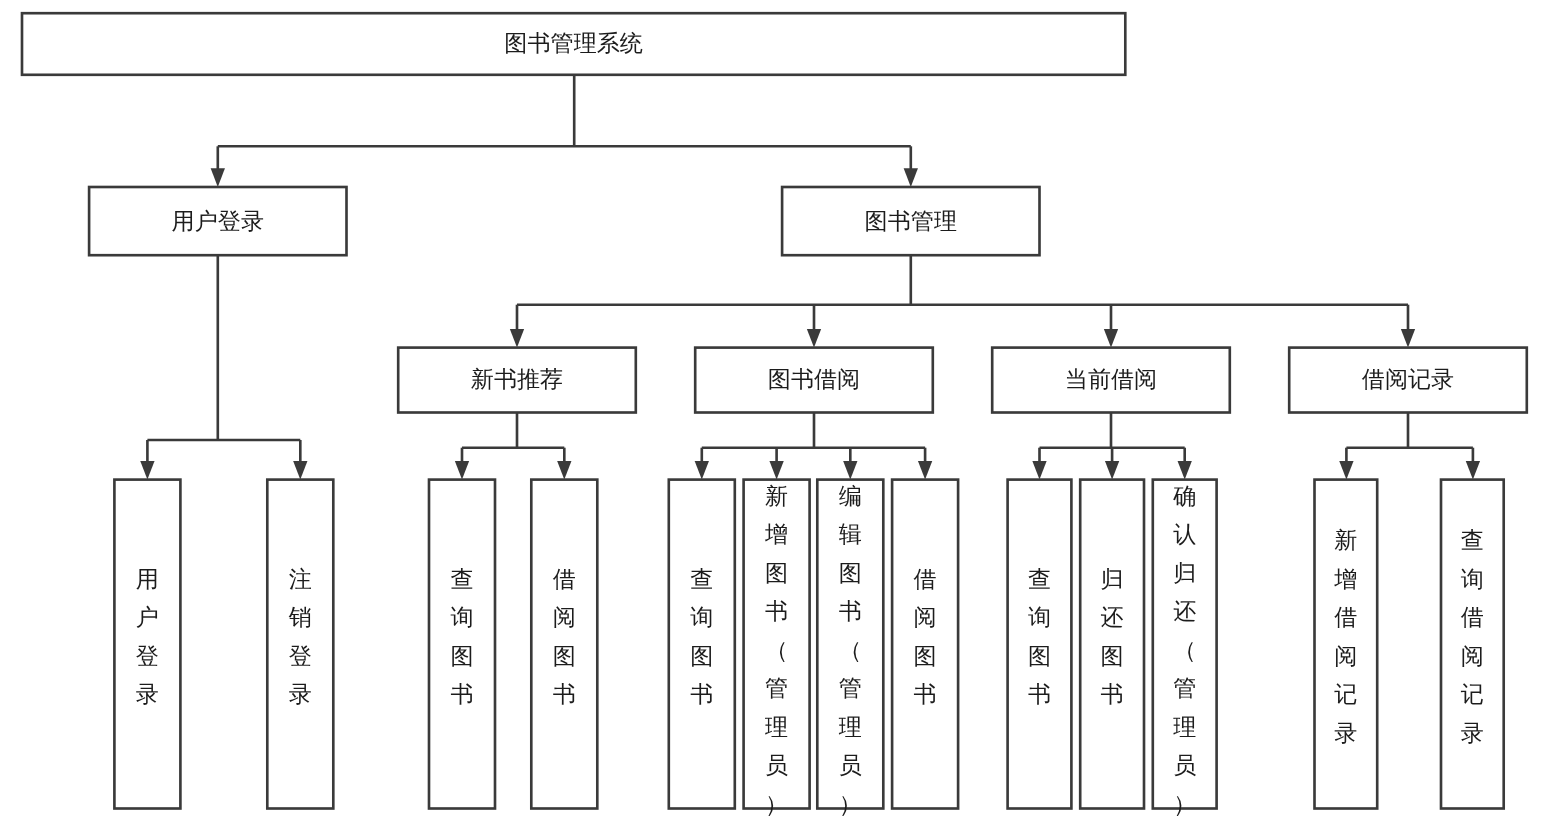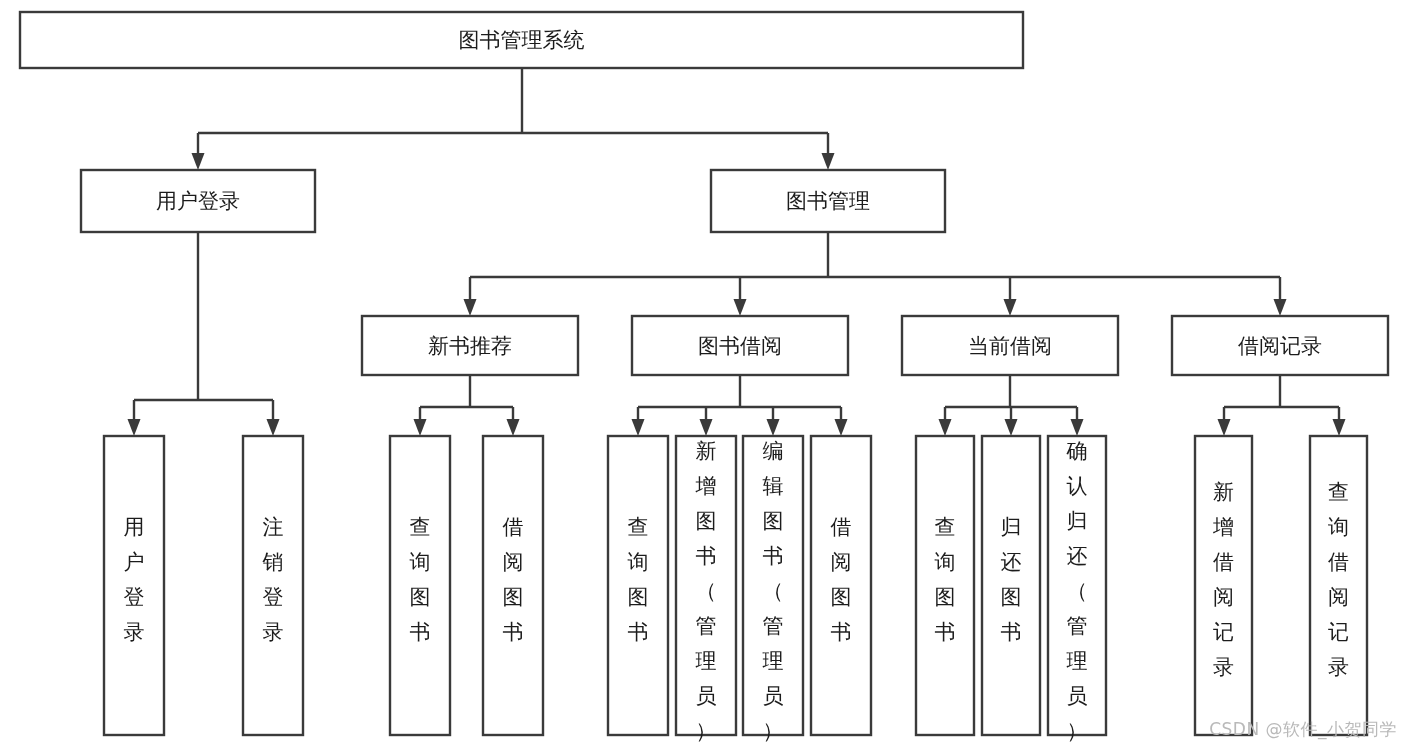--- a/index.html
+++ b/index.html
@@ -215,14 +215,13 @@
         <g>
           <rect class="node-box" x="1195" y="436" width="57" height="299"></rect>
           <text class="node-label-vertical" x="1223.5" y="0"><tspan x="1223.5" y="498.5">新</tspan><tspan x="1223.5" y="533.5">增</tspan><tspan x="1223.5" y="568.5">借</tspan><tspan x="1223.5" y="603.5">阅</tspan><tspan x="1223.5" y="638.5">记</tspan><tspan x="1223.5" y="673.5">录</tspan></text>
         </g>
         <g>
           <rect class="node-box" x="1310" y="436" width="57" height="299"></rect>
           <text class="node-label-vertical" x="1338.5" y="0"><tspan x="1338.5" y="498.5">查</tspan><tspan x="1338.5" y="533.5">询</tspan><tspan x="1338.5" y="568.5">借</tspan><tspan x="1338.5" y="603.5">阅</tspan><tspan x="1338.5" y="638.5">记</tspan><tspan x="1338.5" y="673.5">录</tspan></text>
         </g>
       </g>
   </svg>
-  <div class="watermark">CSDN @软件_小贺同学</div>
 </div>
 
 </body></html>

